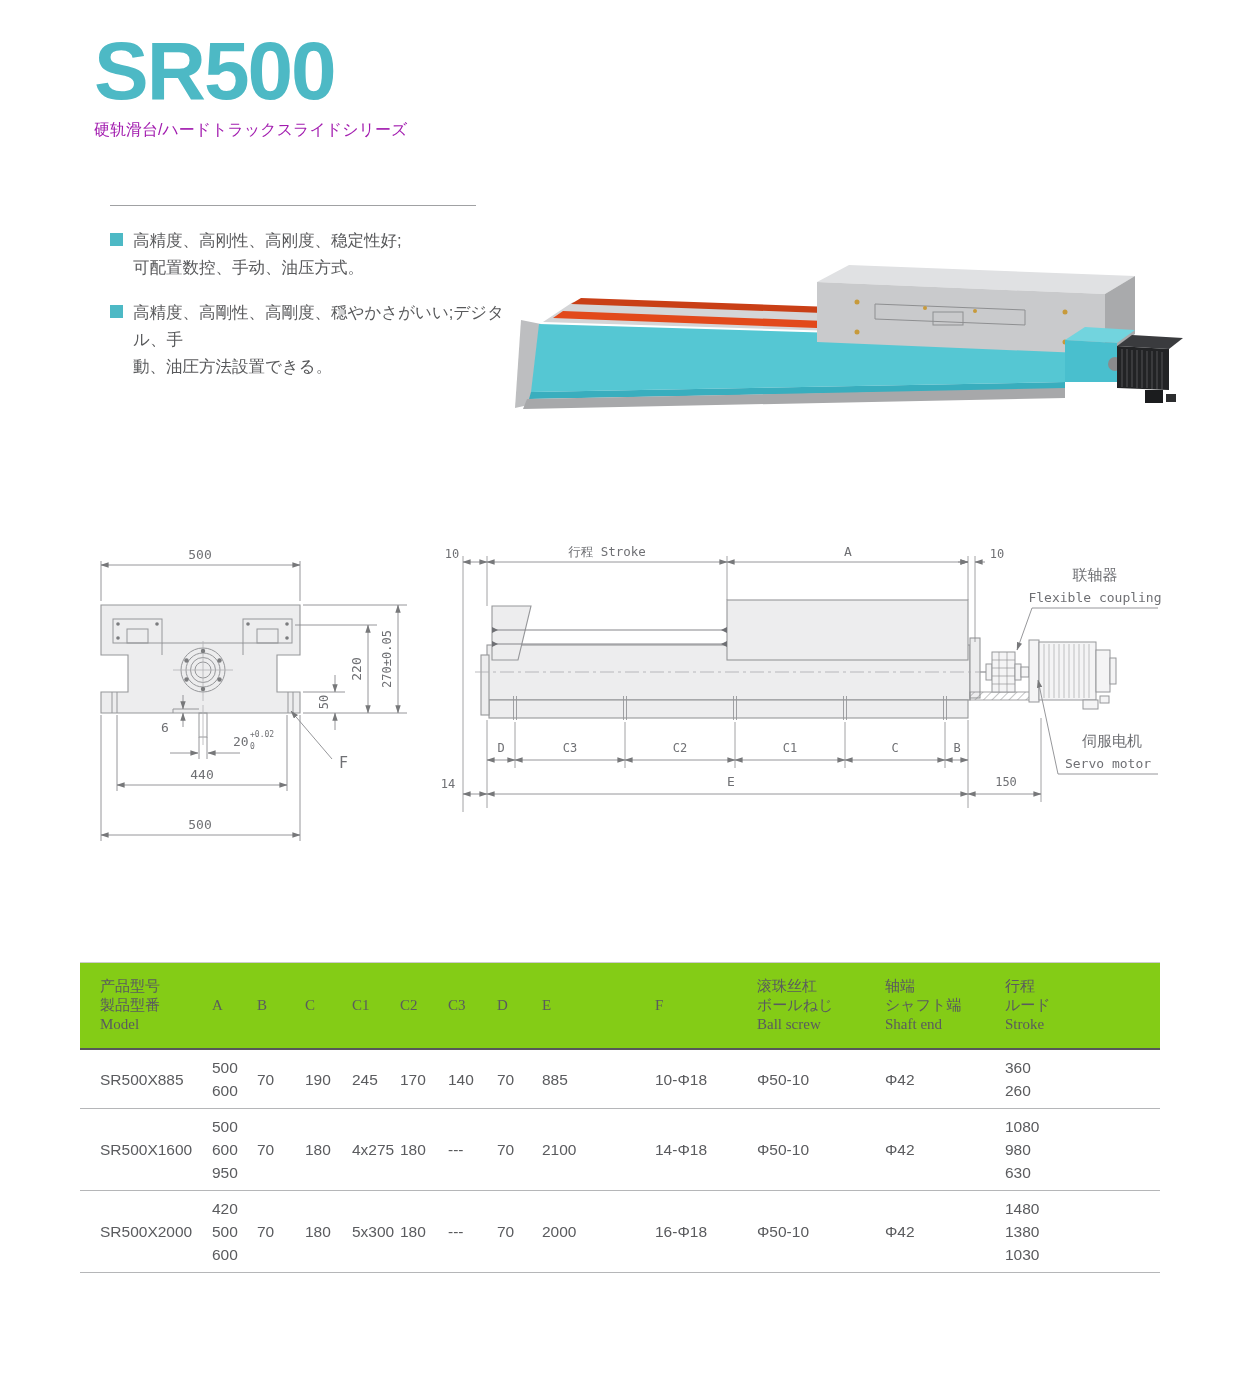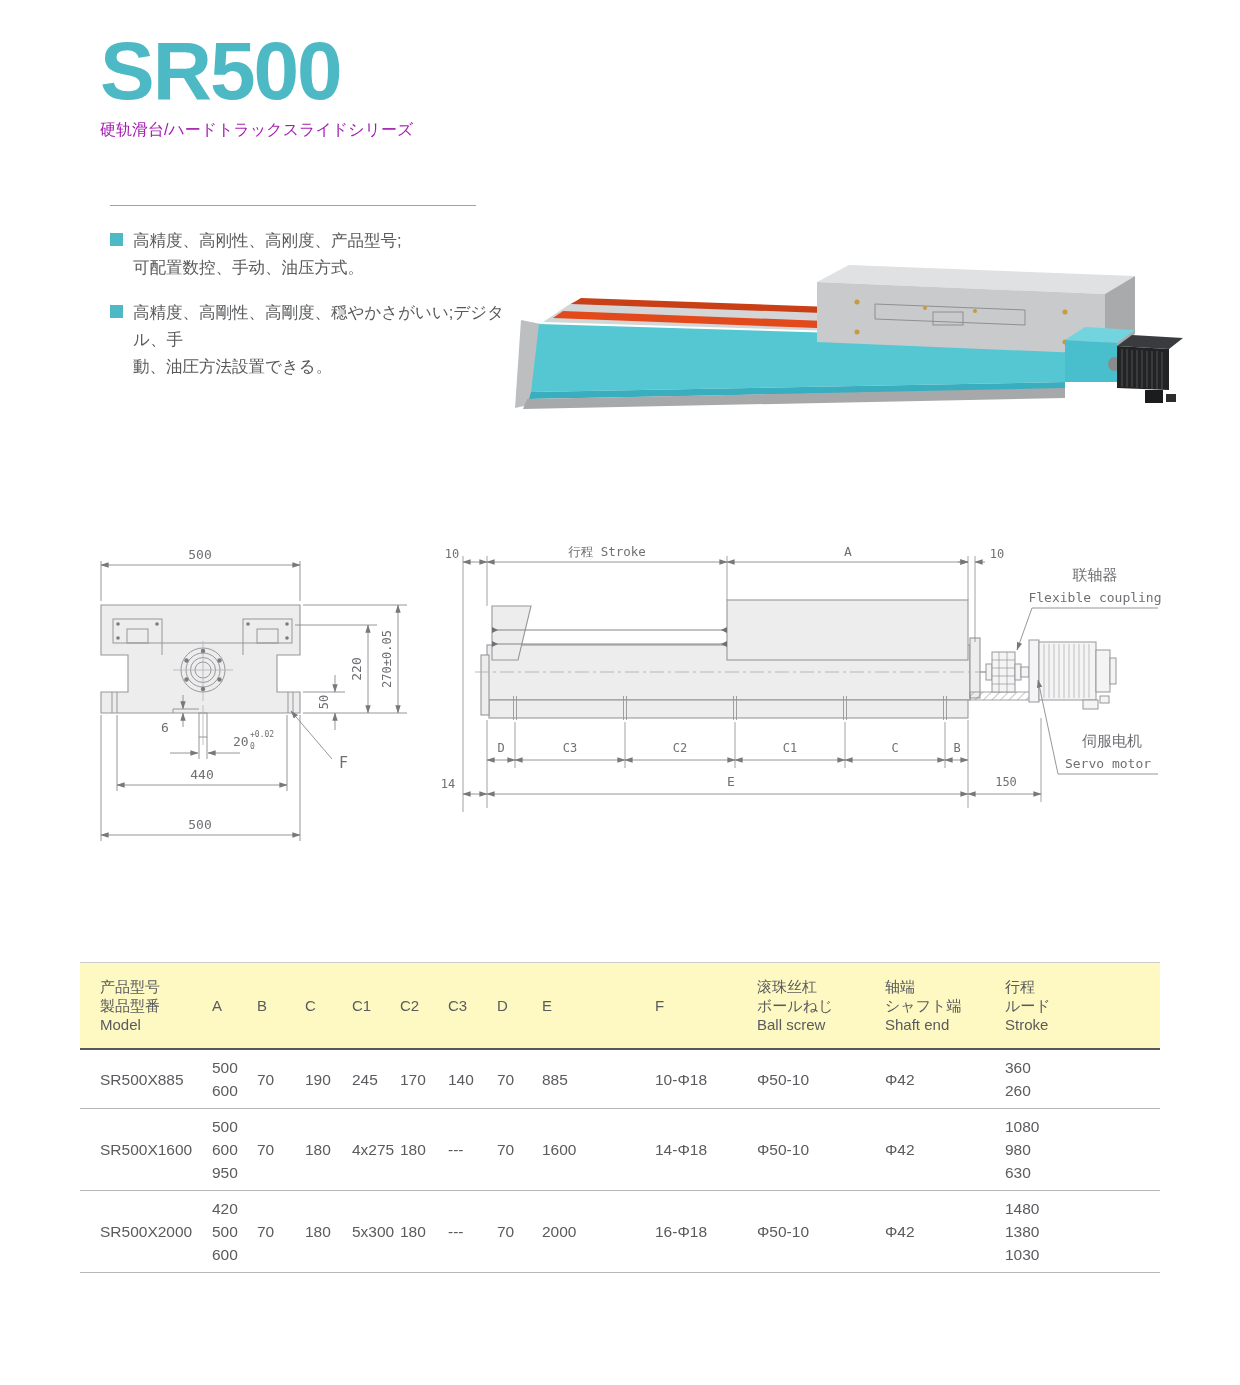--- a/index.html
+++ b/index.html
@@ -2,21 +2,21 @@
 <html><head>
 <meta charset="utf-8">
 <style>
   * { margin:0; padding:0; box-sizing:border-box; }
   html,body { background:#ffffff; }
   body {
     width:1240px; height:1385px; position:relative;
     font-family:"Liberation Sans", sans-serif; color:#58595b; overflow:hidden;
   }
   
-  .hdr { position:absolute; left:100px; top:28px; width:400px; }
+  .hdr { position:absolute; left:94px; top:28px; width:400px; }
   .title { font-size:82px; font-weight:700; color:#4db9c5; letter-spacing:-2px; line-height:1.05; }
   .sub-en { margin-top:14px; font-size:23px; font-weight:700; color:#56575a; }
   .sub-cjk { margin-top:6px; font-size:16px; color:#a21caf; }
   .divider { position:absolute; left:110px; top:205px; width:366px; height:1px; background:#a0a1a3; }
   
   .features { position:absolute; left:110px; top:227px; width:395px; }
   .feat { display:flex; align-items:flex-start; margin-bottom:19px; }
   .feat .sq { flex:0 0 13px; width:13px; height:13px; background:#4db9c5; margin:6px 10px 0 0; }
   .feat .txt { font-size:16.5px; line-height:1.62; color:#58595b; white-space:pre-line; }
   
@@ -25,40 +25,40 @@
   .dwg-left  { position:absolute; left:85px;  top:535px; }
   .dwg-right { position:absolute; left:440px; top:530px; }
   svg text { font-family:"DejaVu Sans Mono", monospace; fill:#6f7074; }
   
   .spec { position:absolute; left:80px; top:962px; width:1080px; border-collapse:collapse; table-layout:fixed; }
   .spec th, .spec td {
     text-align:left; vertical-align:middle; font-weight:400;
     white-space:pre-line; font-size:15px; color:#5a5b5e;
   }
   .spec thead th {
-    background:#fef9c3; line-height:19px; padding:14px 0;
-    border-top:1px solid #cdcdcd; border-bottom:2px solid #57585a;
+    background:#84cc16; line-height:19px; padding:14px 0;
+    border-top:1px solid #cdcdcd; border-bottom:2px solid #57585a;font-family:Liberation Serif, serif;
   }
   .spec thead th:first-child { padding-left:20px; }
   .spec td { line-height:23px; padding:6px 0; border-bottom:1px solid #b5b6b8; font-size:15.5px; }
   .spec td:first-child { padding-left:20px; }
 </style>
 </head>
 <body>
 
 <div class="hdr">
   <div class="title">SR500</div>
   <div class="sub-cjk">硬轨滑台/ハードトラックスライドシリーズ</div>
 </div>
 <div class="divider"></div>
 
 <div class="features">
   <div class="feat">
     <span class="sq"></span>
-    <div class="txt">高精度、高刚性、高刚度、产品型号;
+    <div class="txt">高精度、高刚性、高刚度、稳定性好;
 可配置数控、手动、油压方式。</div>
   </div>
   <div class="feat">
     <span class="sq"></span>
     <div class="txt">高精度、高剛性、高剛度、穏やかさがいい;デジタル、手
 動、油圧方法設置できる。</div>
   </div>
 </div>
 
 <div class="render">
@@ -405,21 +405,21 @@
       <td>SR500X1600</td>
       <td>500
 600
 950</td>
       <td>70</td>
       <td>180</td>
       <td>4x275</td>
       <td>180</td>
       <td>---</td>
       <td>70</td>
-      <td>1600</td>
+      <td>2100</td>
       <td>14-Φ18</td>
       <td>Φ50-10</td>
       <td>Φ42</td>
       <td>1080
 980
 630</td>
     </tr>
     <tr>
       <td>SR500X2000</td>
       <td>420

